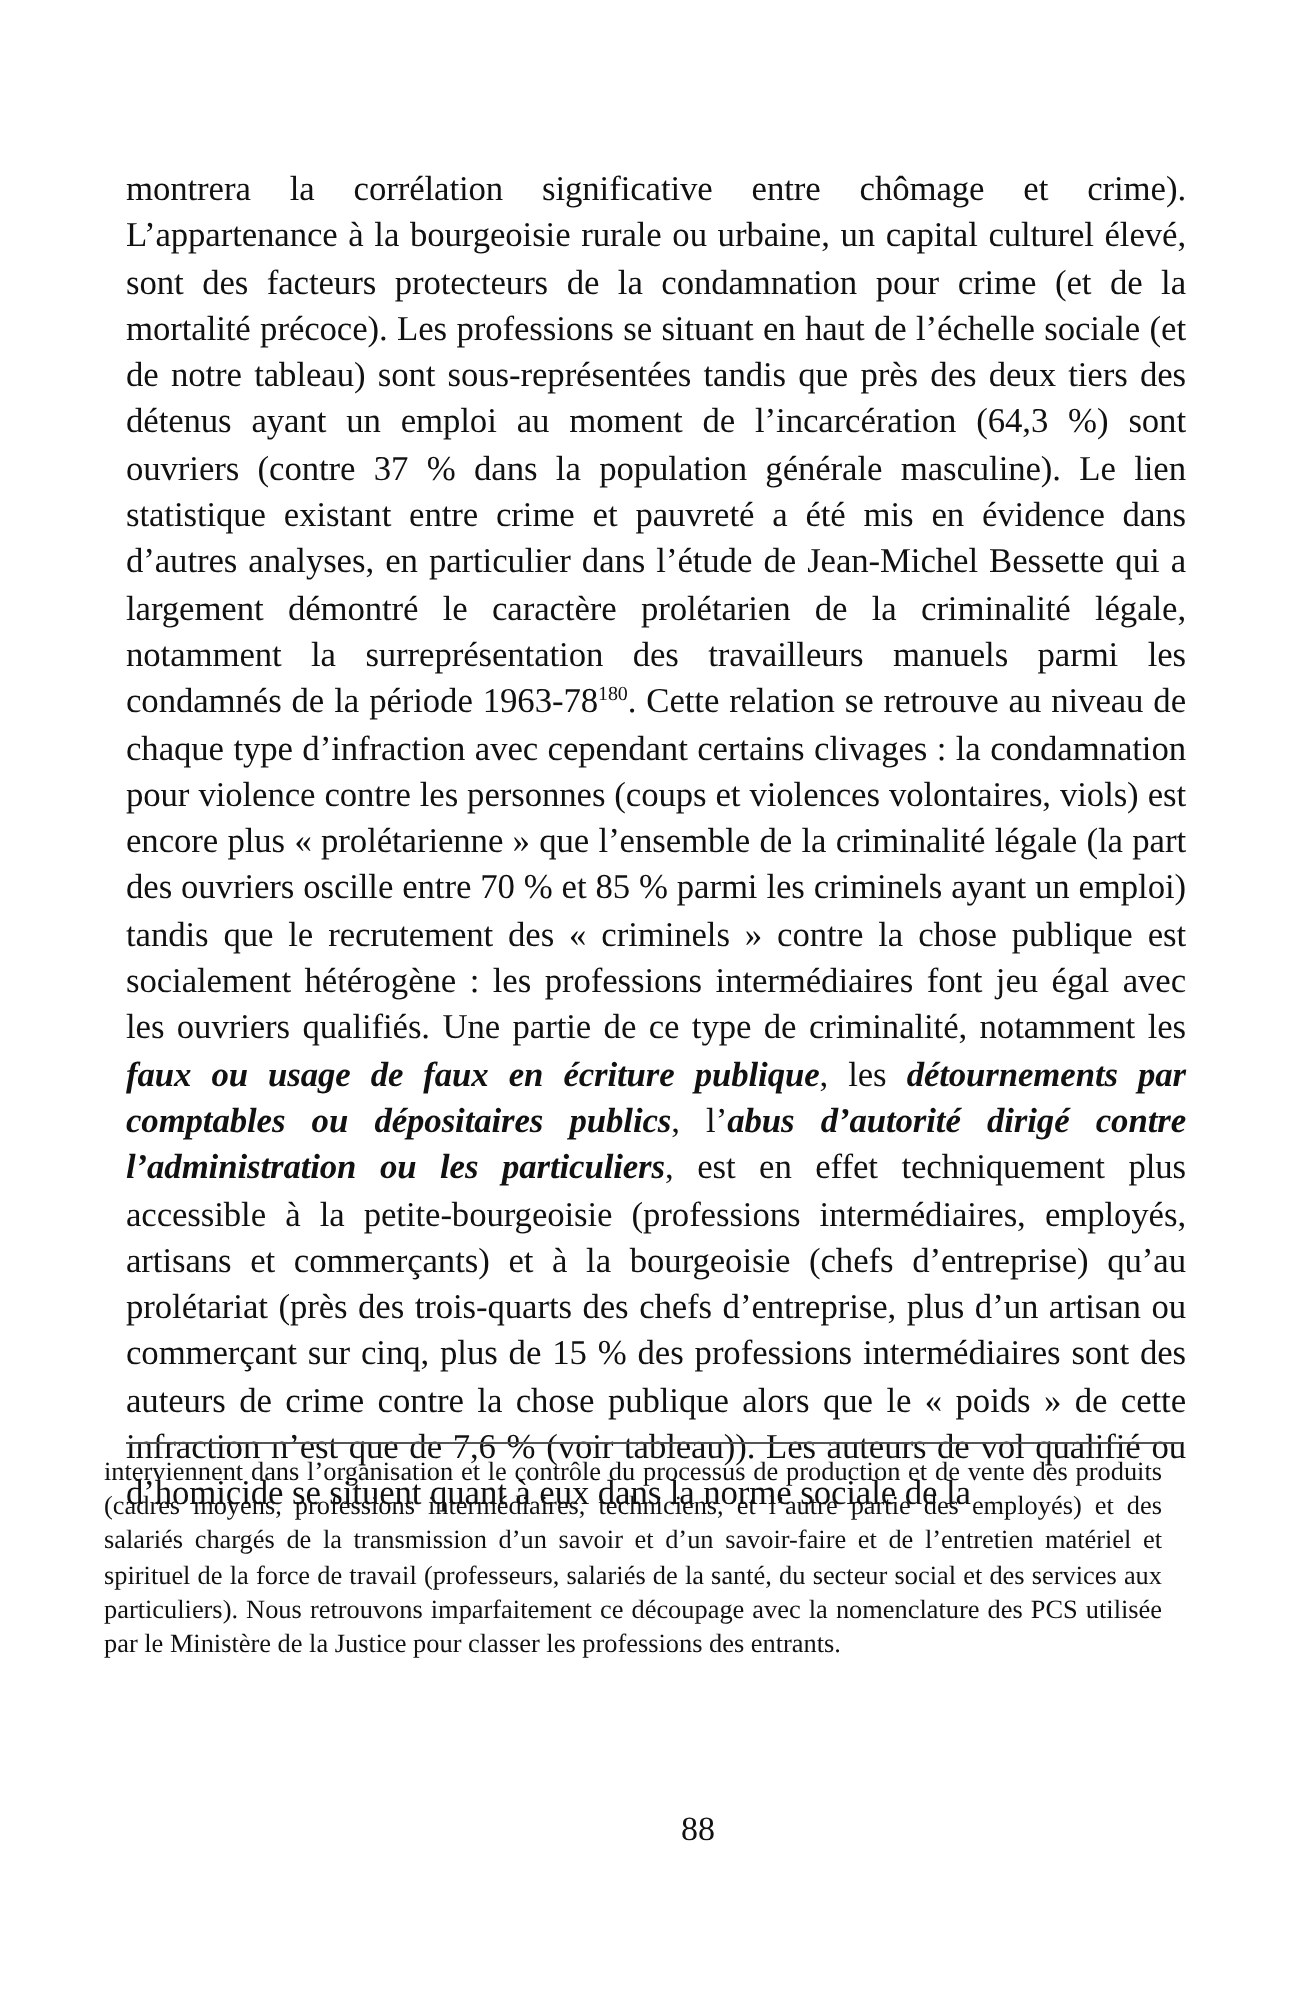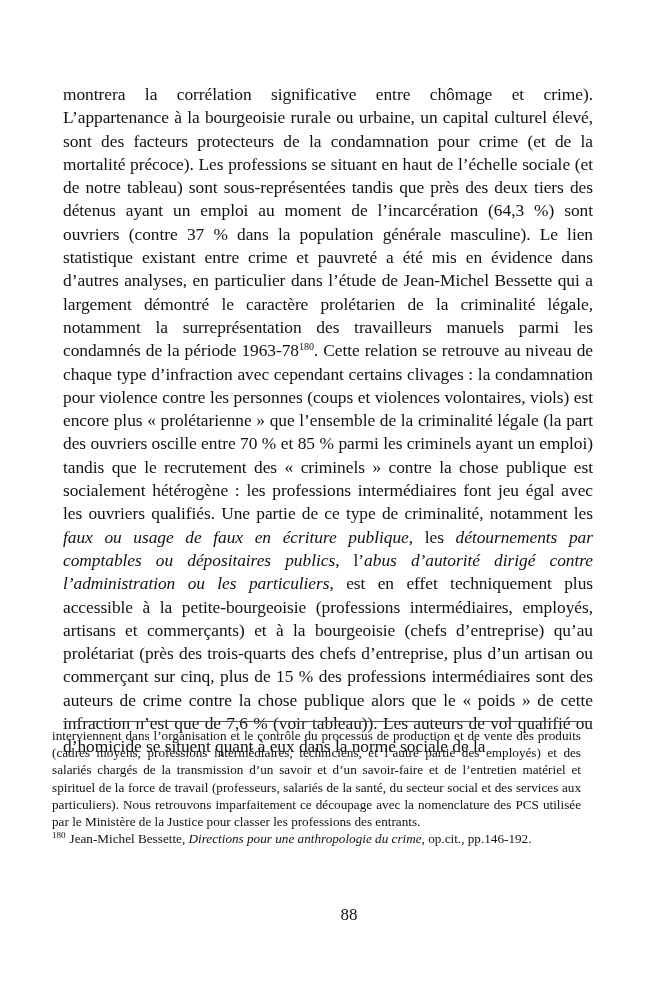--- a/index.html
+++ b/index.html
@@ -26,21 +26,21 @@
       line-height: 23.3px;
       text-align: justify;
       margin: 0;
       letter-spacing: -0.05px;
     }
     .body-text sup {
       font-size: 10px;
       line-height: 0;
       vertical-align: 6px;
     }
-    .body-text em { font-style: italic; }
+    .body-text em { font-style: italic; font-weight: bold; }
     .footnote-rule {
       position: absolute;
       left: 63px;
       top: 721px;
       width: 528px;
       height: 0;
       border-top: 1.5px solid #555555;
     }
     .footnotes {
       position: absolute;
@@ -74,16 +74,15 @@
 <body>
 
 <div class="page">
   <p class="body-text"><span>montrera la corrélation significative entre chômage et crime). L’appartenance à la bourgeoisie rurale ou urbaine, un capital culturel élevé, sont des facteurs protecteurs de la condamnation pour crime (et de la mortalité précoce). Les professions se situant en haut de l’échelle sociale (et de notre tableau) sont sous-représentées tandis que près des deux tiers des détenus ayant un emploi au moment de l’incarcération (64,3 %) sont ouvriers (contre 37 % dans la population générale masculine). Le lien statistique existant entre crime et pauvreté a été mis en évidence dans d’autres analyses, en particulier dans l’étude de Jean-Michel Bessette qui a largement démontré le caractère prolétarien de la criminalité légale, notamment la surreprésentation des travailleurs manuels parmi les condamnés de la période 1963-78</span><sup>180</sup><span>. Cette relation se retrouve au niveau de chaque type d’infraction avec cependant certains clivages : la condamnation pour violence contre les personnes (coups et violences volontaires, viols) est encore plus « prolétarienne » que l’ensemble de la criminalité légale (la part des ouvriers oscille entre 70 % et 85 % parmi les criminels ayant un emploi) tandis que le recrutement des « criminels » contre la chose publique est socialement hétérogène : les professions intermédiaires font jeu égal avec les ouvriers qualifiés. Une partie de ce type de criminalité, notamment les </span><em>faux ou usage de faux en écriture publique</em><span>, les </span><em>détournements par comptables ou dépositaires publics</em><span>, l’</span><em>abus d’autorité dirigé contre l’administration ou les particuliers</em><span>, est en effet techniquement plus accessible à la petite-bourgeoisie (professions intermédiaires, employés, artisans et commerçants) et à la bourgeoisie (chefs d’entreprise) qu’au prolétariat (près des trois-quarts des chefs d’entreprise, plus d’un artisan ou commerçant sur cinq, plus de 15 % des professions intermédiaires sont des auteurs de crime contre la chose publique alors que le « poids » de cette infraction n’est que de 7,6 % (voir tableau)). Les auteurs de vol qualifié ou d’homicide se situent quant à eux dans la norme sociale de la</span></p>
 </div>
 
 <div class="footnote-rule"></div>
 
 <div class="footnotes">
   <p>interviennent dans l’organisation et le contrôle du processus de production et de vente des produits (cadres moyens, professions intermédiaires, techniciens, et l’autre partie des employés) et des salariés chargés de la transmission d’un savoir et d’un savoir-faire et de l’entretien matériel et spirituel de la force de travail (professeurs, salariés de la santé, du secteur social et des services aux particuliers). Nous retrouvons imparfaitement ce découpage avec la nomenclature des PCS utilisée par le Ministère de la Justice pour classer les professions des entrants.</p>
-  <p><sup>180</sup><span>Jean-Michel Bessette, </span><em>Directions pour une anthropologie du crime</em><span>, op.cit., pp.146-192.</span></p>
 </div>
 
 <div class="page-number">88</div>
 
 </body></html>

